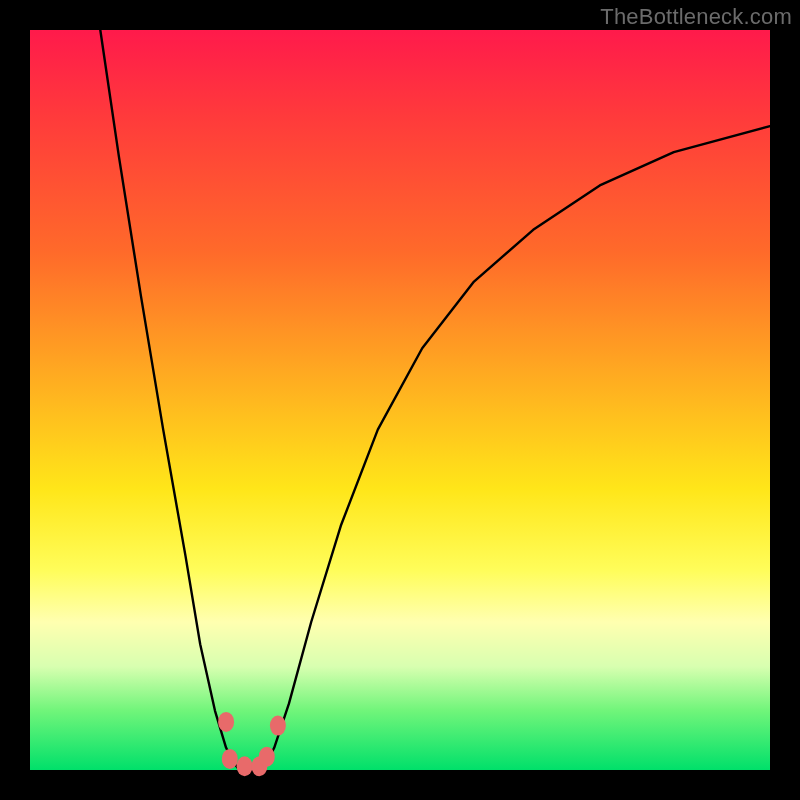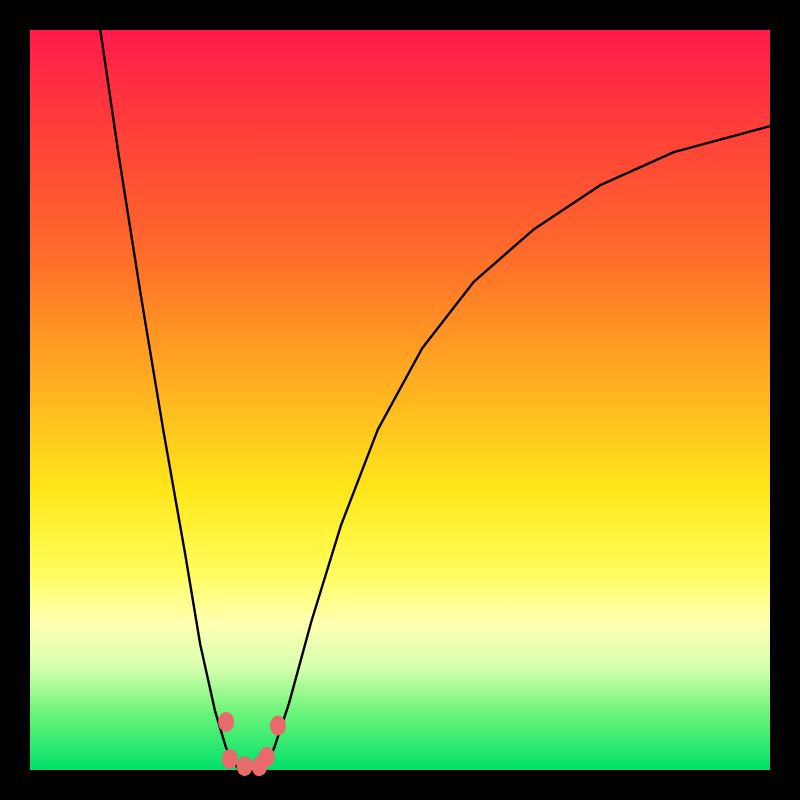--- a/index.html
+++ b/index.html
@@ -51,20 +51,21 @@
     top: 0;
     width: 740px;
     height: 740px;
     overflow: visible;
   }
 </style>
 </head>
 <body>
 
 <div class="frame">
+  <div class="watermark">TheBottleneck.com</div>
   <div class="plot">
     <svg class="curves" viewBox="0 0 740 740" preserveAspectRatio="none">
       <polyline id="series-left" fill="none" stroke-width="2.4" stroke-linecap="round" stroke-linejoin="round" points="70.30,0.00 88.80,125.80 111.00,266.40 133.20,399.60 155.40,525.40 170.20,614.20 185.00,680.80 196.10,717.80 203.50,732.60 209.42,740.00" stroke="#000000"></polyline>
       <polyline id="flat-bottom" fill="none" stroke-width="2.4" stroke-linecap="round" stroke-linejoin="round" points="209.42,740.00 233.10,740.00" stroke="#000000"></polyline>
       <polyline id="series-right" fill="none" stroke-width="2.4" stroke-linecap="round" stroke-linejoin="round" points="233.10,740.00 244.20,717.80 259.00,673.40 281.20,592.00 310.80,495.80 347.80,399.60 392.20,318.20 444.00,251.60 503.20,199.80 569.80,155.40 643.80,122.10 740.00,96.20" stroke="#000000"></polyline>
       <g id="markers">
           <ellipse cx="196.10" cy="691.90" rx="8" ry="10" fill="#e86a6a"></ellipse>
           <ellipse cx="199.80" cy="728.90" rx="8" ry="10" fill="#e86a6a"></ellipse>
           <ellipse cx="214.60" cy="736.30" rx="8" ry="10" fill="#e86a6a"></ellipse>
           <ellipse cx="229.40" cy="736.30" rx="8" ry="10" fill="#e86a6a"></ellipse>

